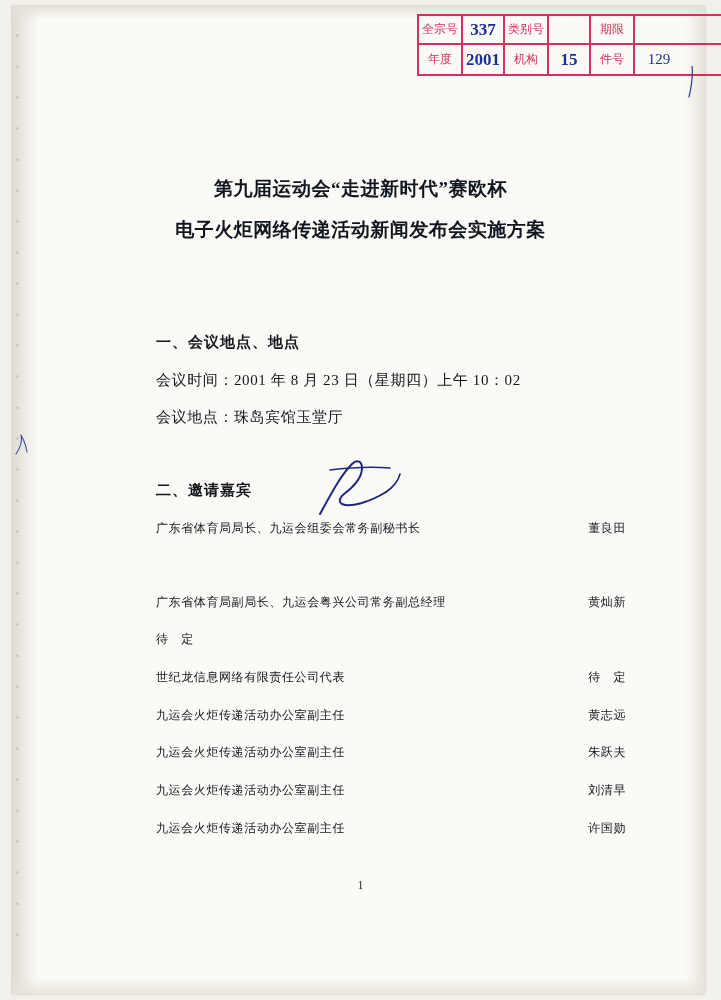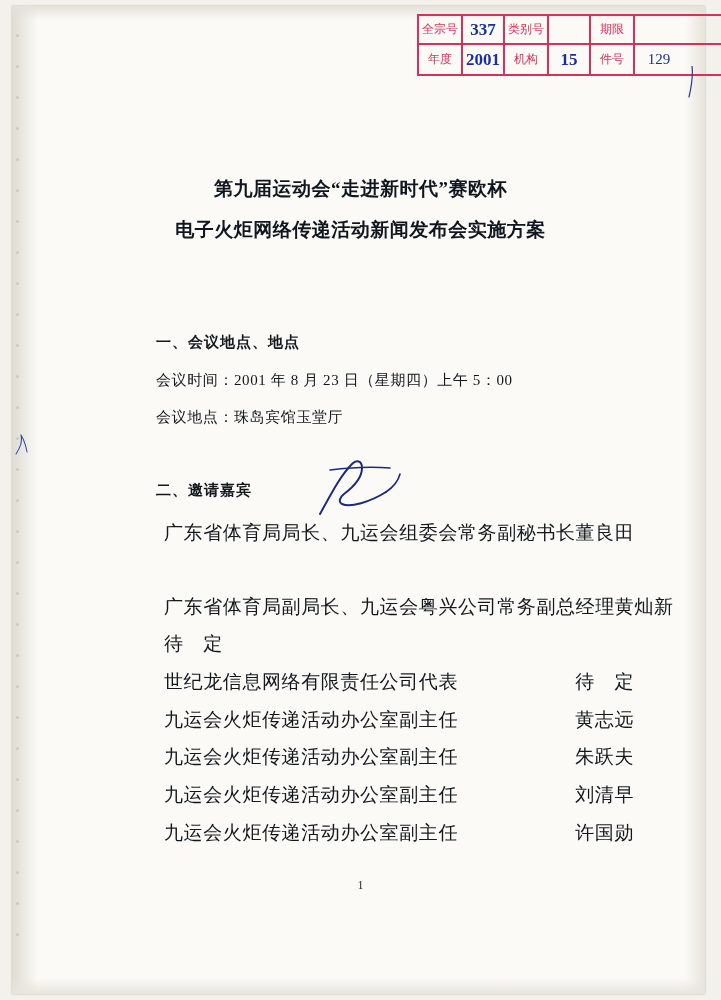--- a/index.html
+++ b/index.html
@@ -167,26 +167,26 @@
     position: absolute;
     left: 156px;
     font-family: "Liberation Serif", serif;
     font-size: 15px;
     color: #13181f;
     letter-spacing: 0.6px;
     white-space: nowrap;
   }
   .guest-row {
     position: absolute;
-    left: 164px;
+    left: 156px;
     width: 470px;
     display: flex;
     justify-content: space-between;
     font-family: "Liberation Serif", serif;
-    font-size: 19px;
+    font-size: 12px;
     color: #13181f;
     letter-spacing: 0.6px;
   }
   .guest-title { white-space: nowrap; }
   .guest-name { white-space: pre; }
 
   .page-number {
     position: absolute;
     width: 100%;
     text-align: center;
@@ -274,21 +274,21 @@
   </svg>
   <svg class="margin-scribble" viewBox="0 0 16 24">
     <path d="M2 22 C6 16, 9 10, 7 3 M7 3 C10 8, 12 14, 13 20" stroke="#3a4fa0" stroke-width="1.1" fill="none" stroke-linecap="round"></path>
   </svg>
 
   <div class="doc">
     <div class="title l2">电子火炬网络传递活动新闻发布会实施方案</div>
     <div class="title l1">第九届运动会“走进新时代”赛欧杯</div>
 
     <div class="section-head" style="top:333px">一、会议地点、地点</div>
-    <div class="body-line" style="top:371px">会议时间：2001 年 8 月 23 日（星期四）上午 5：00</div>
+    <div class="body-line" style="top:371px">会议时间：2001 年 8 月 23 日（星期四）上午 10：02</div>
     <div class="body-line" style="top:408px">会议地点：珠岛宾馆玉堂厅</div>
 
     <div class="section-head" style="top:481px">二、邀请嘉宾</div>
 
     <div class="guest-row" style="top:520px">
       <span class="guest-title">广东省体育局局长、九运会组委会常务副秘书长</span>
       <span class="guest-name">董良田</span>
     </div>
     <div class="guest-row" style="top:594px">
       <span class="guest-title">广东省体育局副局长、九运会粤兴公司常务副总经理</span>

